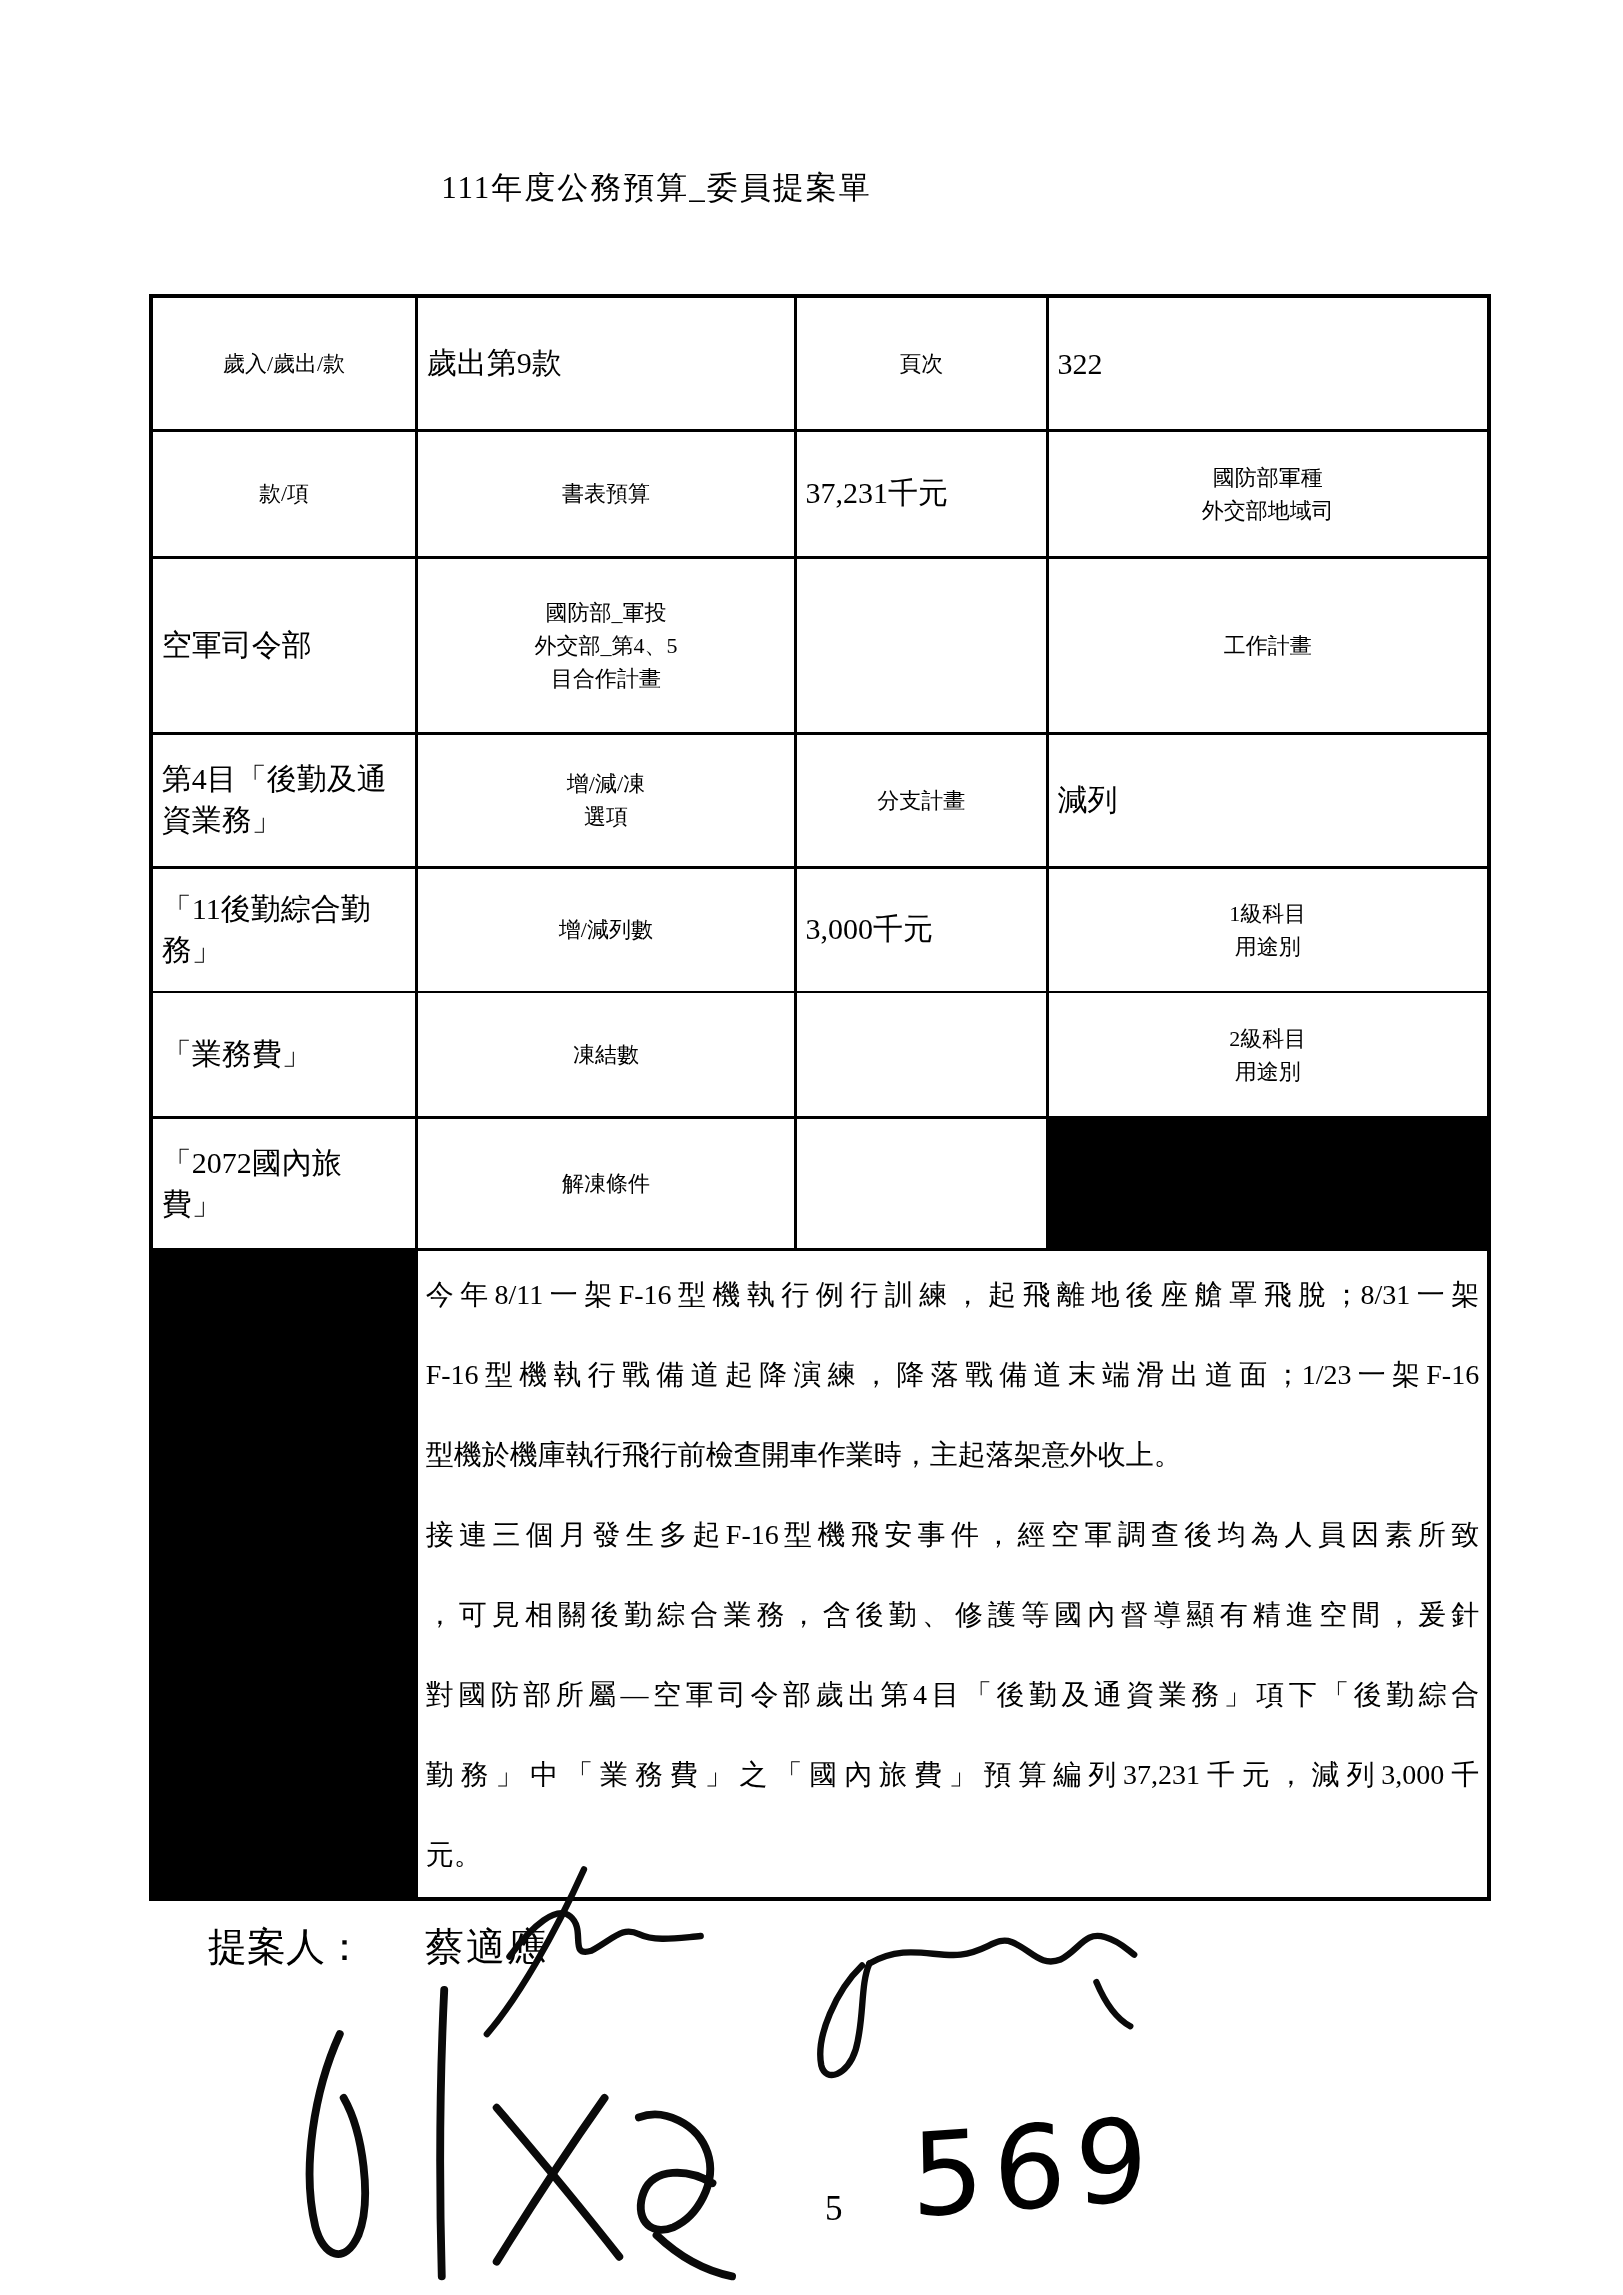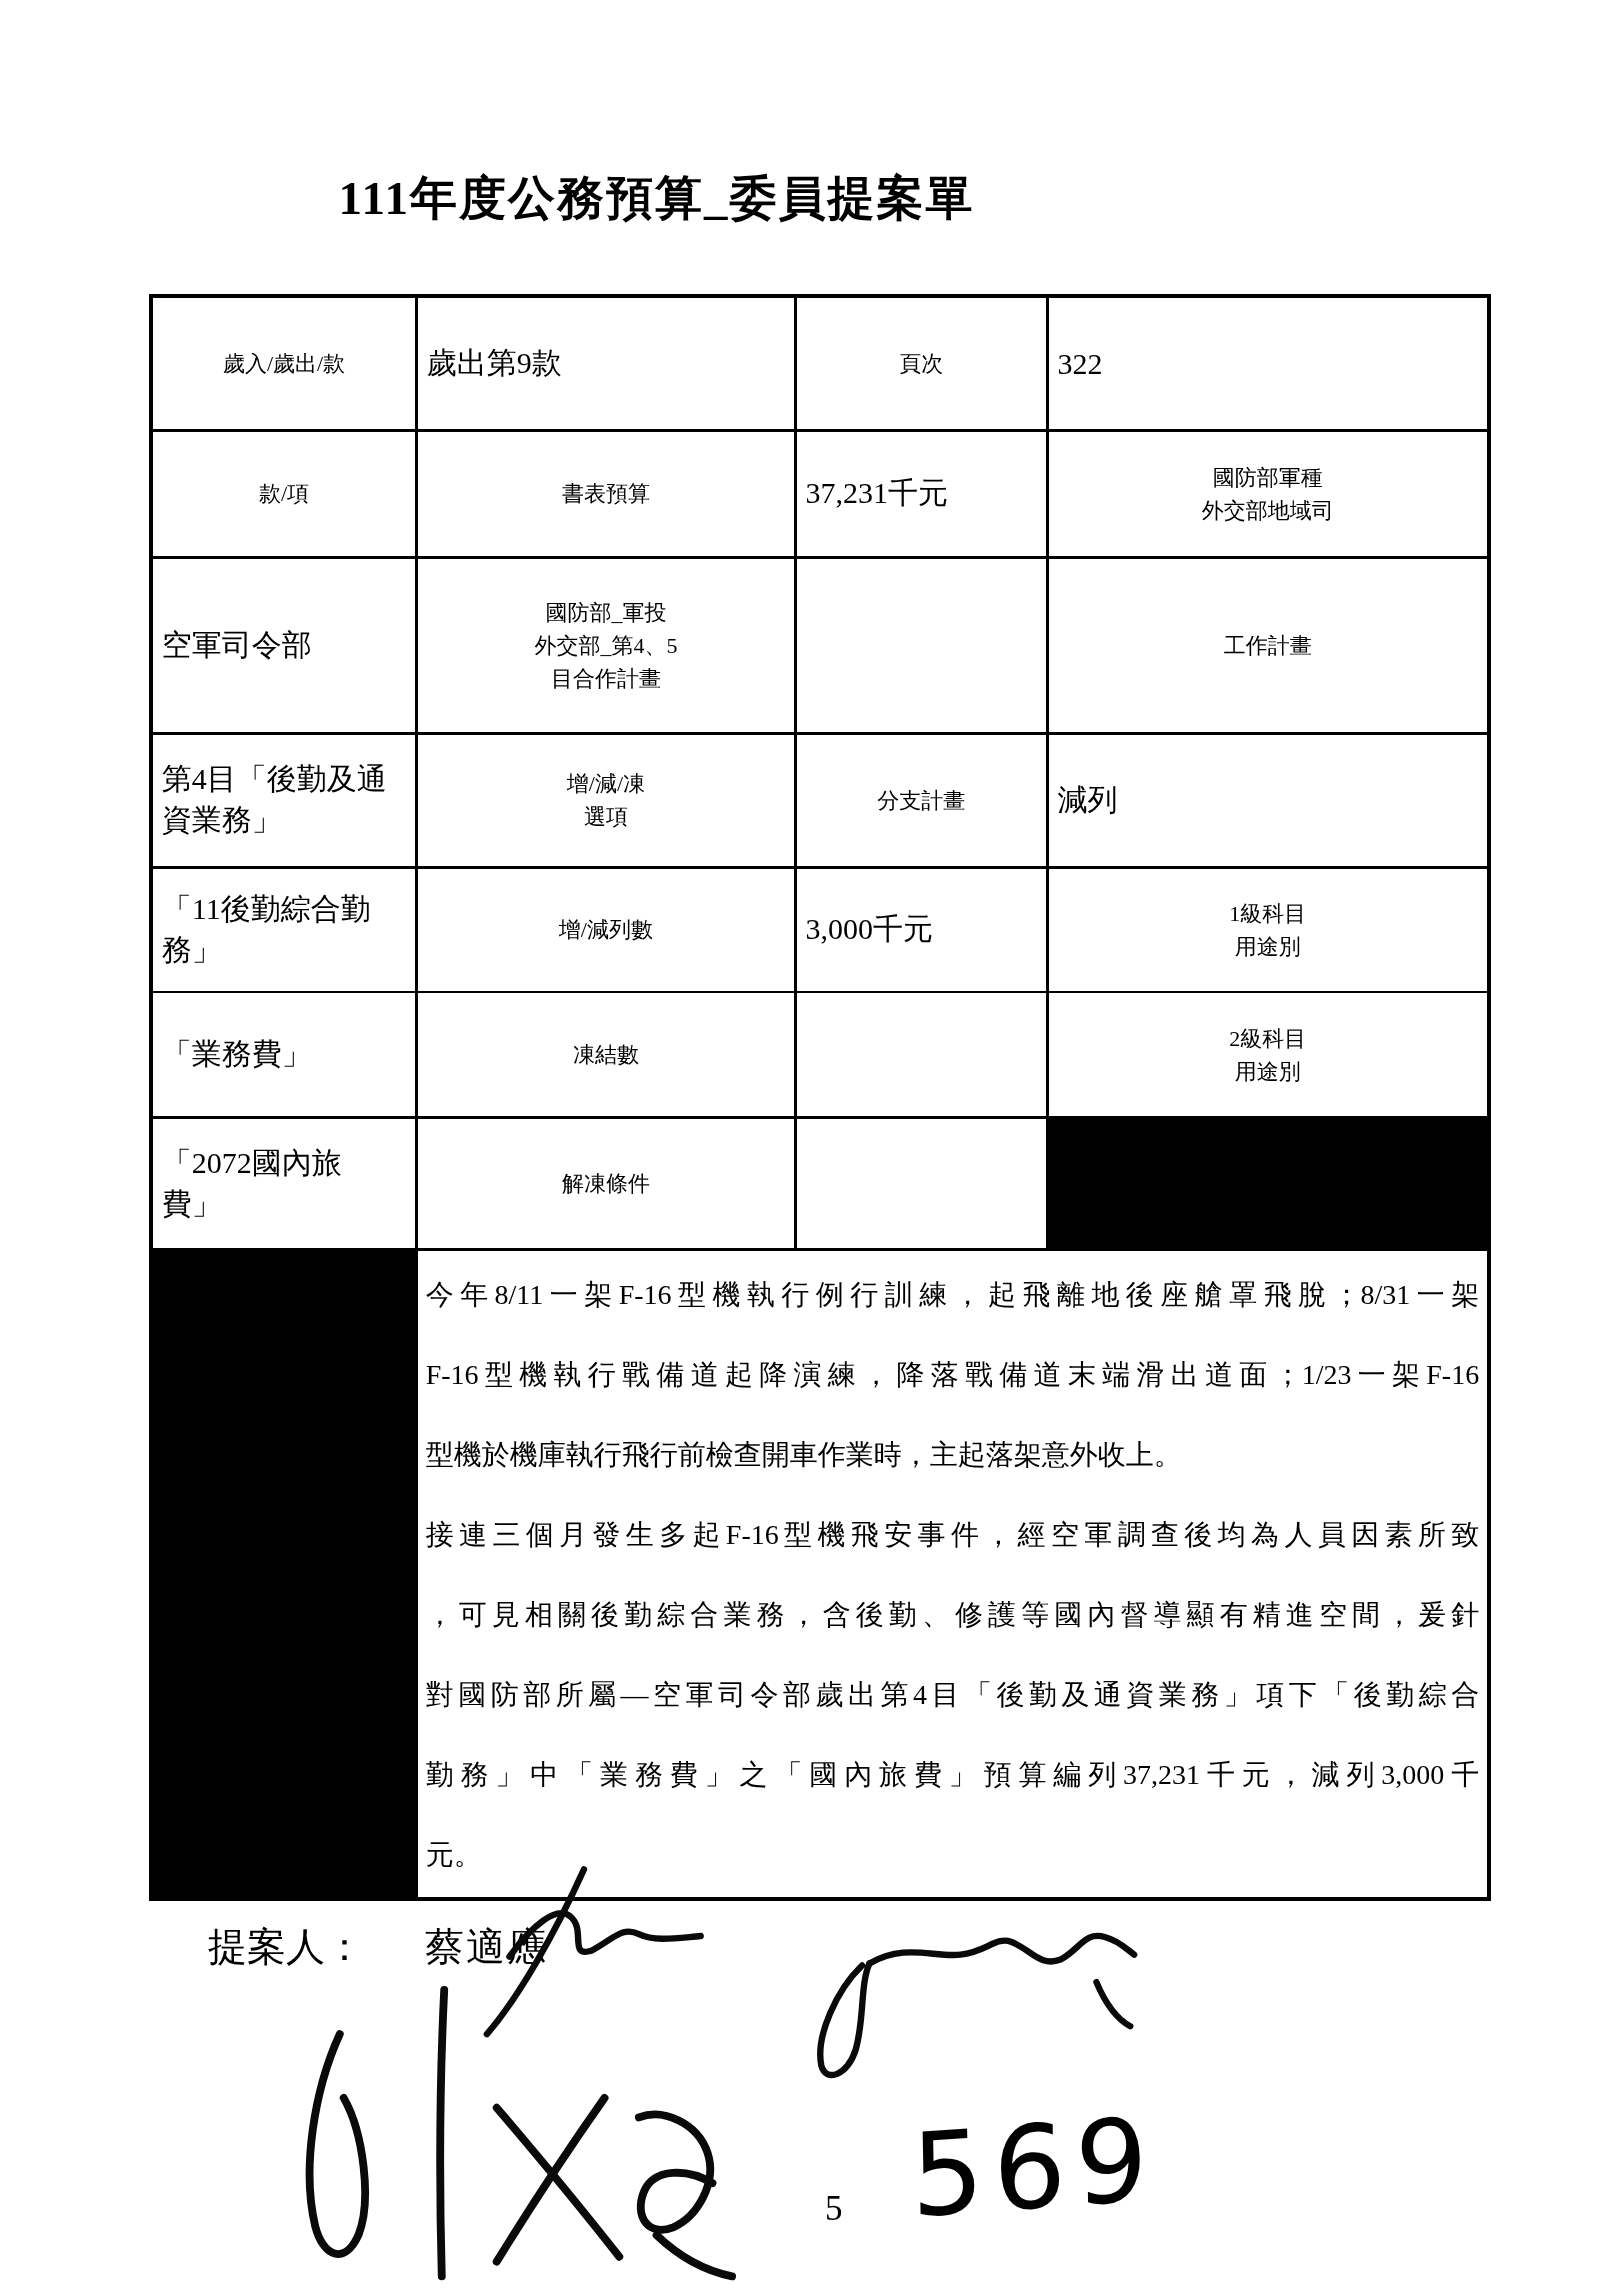--- a/index.html
+++ b/index.html
@@ -7,21 +7,21 @@
     position:relative;
     width:1624px;height:2295px;
     background:#ffffff;
     font-family:"Liberation Serif","DejaVu Serif",serif;
     color:#000;
     overflow:hidden;
   }
   .doc-title{
     position:absolute;left:0;top:167px;width:1313px;
     text-align:center;
-    font-size:47px;font-weight:bold;letter-spacing:2px;
+    font-size:31px;font-weight:normal;letter-spacing:2px;
   }
   
   .tbl{
     position:absolute;left:149px;top:294px;width:1342px;height:1607px;
     background:#000;border:4.4px solid #000;box-sizing:border-box;
     display:grid;
     grid-template-columns:262px 376px 249px 1fr;
     grid-template-rows:131px 124px 173px 131px 122px 123px 129px 1fr;
     gap:2.9px;
   }

